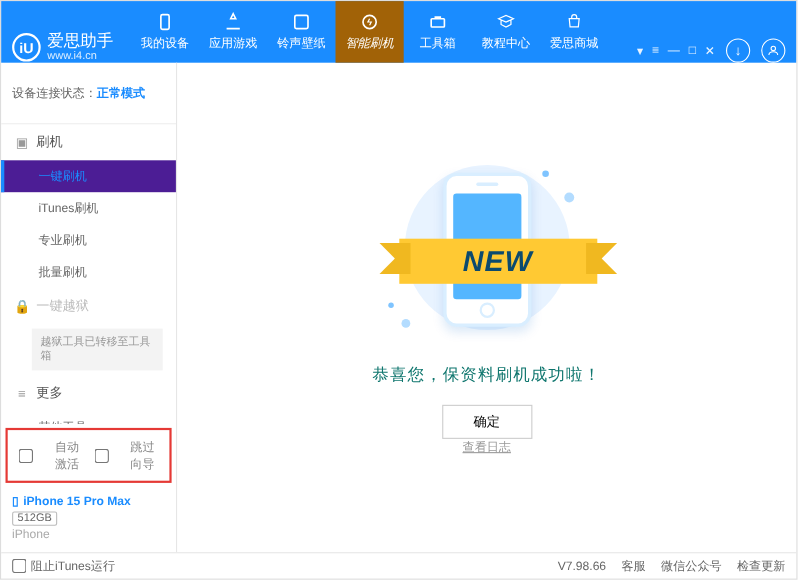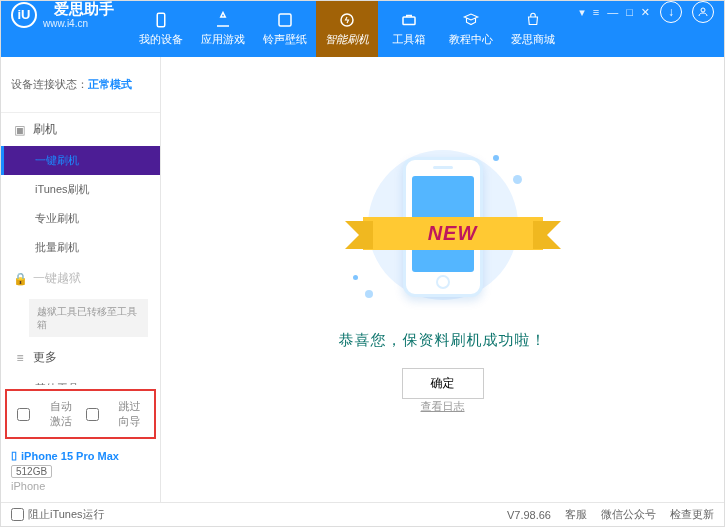--- a/index.html
+++ b/index.html
@@ -1,21 +1,21 @@
 <!DOCTYPE html>
 <html><head>
 <meta charset="utf-8">
 <style>
 * { margin: 0; padding: 0; box-sizing: border-box; }
 body { font-family: "Microsoft YaHei", Arial, sans-serif; font-size: 12px; color: #333; background: #fff; width: 725px; height: 527px; overflow: hidden; border: 1px solid #ddd; }
-.header { background: #1a8cff; height: 56px; display: flex; align-items: flex-start; padding: 0 10px; color: #fff; }
+.header { background: #1a8cff; height: 56px; display: flex; align-items: flex-end; padding: 0 10px; color: #fff; }
 .logo-block { display: flex; align-items: center; gap: 6px; margin-right: 16px; }
 .logo-circle { width: 26px; height: 26px; border: 2px solid #fff; border-radius: 50%; display: flex; align-items: center; justify-content: center; font-weight: bold; font-size: 13px; }
 .logo-text { display: flex; flex-direction: column; line-height: 1.1; }
-.logo-title { font-size: 15px; font-weight: bold; margin-left: 11px; }
+.logo-title { font-size: 15px; font-weight: normal; }
 .logo-url { font-size: 10px; opacity: 0.85; }
 .nav { display: flex; height: 100%; }
 .nav-item { width: 62px; display: flex; flex-direction: column; align-items: center; justify-content: center; gap: 3px; font-size: 11px; cursor: pointer; }
 .nav-item.active { background: #a16207; font-style: italic; }
 .nav-ico { width: 18px; height: 18px; display: flex; align-items: center; justify-content: center; }
 .nav-ico svg { fill: #fff; }
 .header-right { margin-left: auto; display: flex; align-items: center; gap: 10px; }
 .win-ctrl { display: flex; gap: 8px; font-size: 11px; }
 .win-ctrl span { cursor: pointer; opacity: 0.9; }
 .circ-btn { width: 22px; height: 22px; border: 1.5px solid #fff; border-radius: 50%; display: flex; align-items: center; justify-content: center; color: #fff; font-size: 12px; cursor: pointer; }
@@ -42,21 +42,21 @@
 .dot { position: absolute; border-radius: 50%; }
 .d1 { width: 6px; height: 6px; background: #7fc4ff; top: 10px; left: 140px; }
 .d2 { width: 9px; height: 9px; background: #b3dcff; top: 30px; left: 160px; }
 .d3 { width: 5px; height: 5px; background: #7fc4ff; top: 130px; left: 0px; }
 .d4 { width: 8px; height: 8px; background: #b3dcff; top: 145px; left: 12px; }
 .phone { position: absolute; width: 80px; height: 140px; background: #fff; border: 3px solid #d9eeff; border-radius: 12px; top: 12px; left: 50px; box-shadow: 0 4px 10px rgba(0,100,200,0.15); }
 .phone::before { content: ""; position: absolute; top: 6px; left: 50%; transform: translateX(-50%); width: 20px; height: 3px; background: #d9eeff; border-radius: 2px; }
 .phone::after { content: ""; position: absolute; bottom: 5px; left: 50%; transform: translateX(-50%); width: 10px; height: 10px; border: 2px solid #d9eeff; border-radius: 50%; }
 .screen { position: absolute; top: 16px; left: 6px; right: 6px; bottom: 22px; background: #54b6ff; border-radius: 3px; }
 .ribbon { position: absolute; top: 72px; left: 10px; right: -10px; }
-.ribbon-main { background: #ffc933; color: #be185d; font-weight: bold; font-style: italic; text-align: center; padding: 5px 0; font-size: 20px; letter-spacing: 1px; position: relative; }
+.ribbon-main { background: #ffc933; color: #0c4a6e; font-weight: bold; font-style: italic; text-align: center; padding: 5px 0; font-size: 26px; letter-spacing: 1px; position: relative; }
 .ribbon-main::before, .ribbon-main::after { content: ""; position: absolute; top: 4px; width: 0; height: 0; border: 14px solid #f0b820; }
 .ribbon-main::before { left: -18px; border-left-color: transparent; }
 .ribbon-main::after { right: -18px; border-right-color: transparent; }
 .success-msg { font-size: 15px; color: #0f766e; margin-bottom: 18px; letter-spacing: 1px; }
 .ok-btn { padding: 6px 28px; border: 1px solid #ccc; background: #fff; font-size: 12px; cursor: pointer; margin-bottom: 0; }
 .log-link { font-size: 11px; color: #999; cursor: pointer; text-decoration: underline; }
 .footer { height: 24px; border-top: 1px solid #e6e6e6; display: flex; align-items: center; padding: 0 10px; font-size: 11px; color: #666; gap: 14px; }
 .footer .spacer { flex: 1; }
 .footer label { display: flex; align-items: center; gap: 4px; }
 .footer span { cursor: pointer; }

